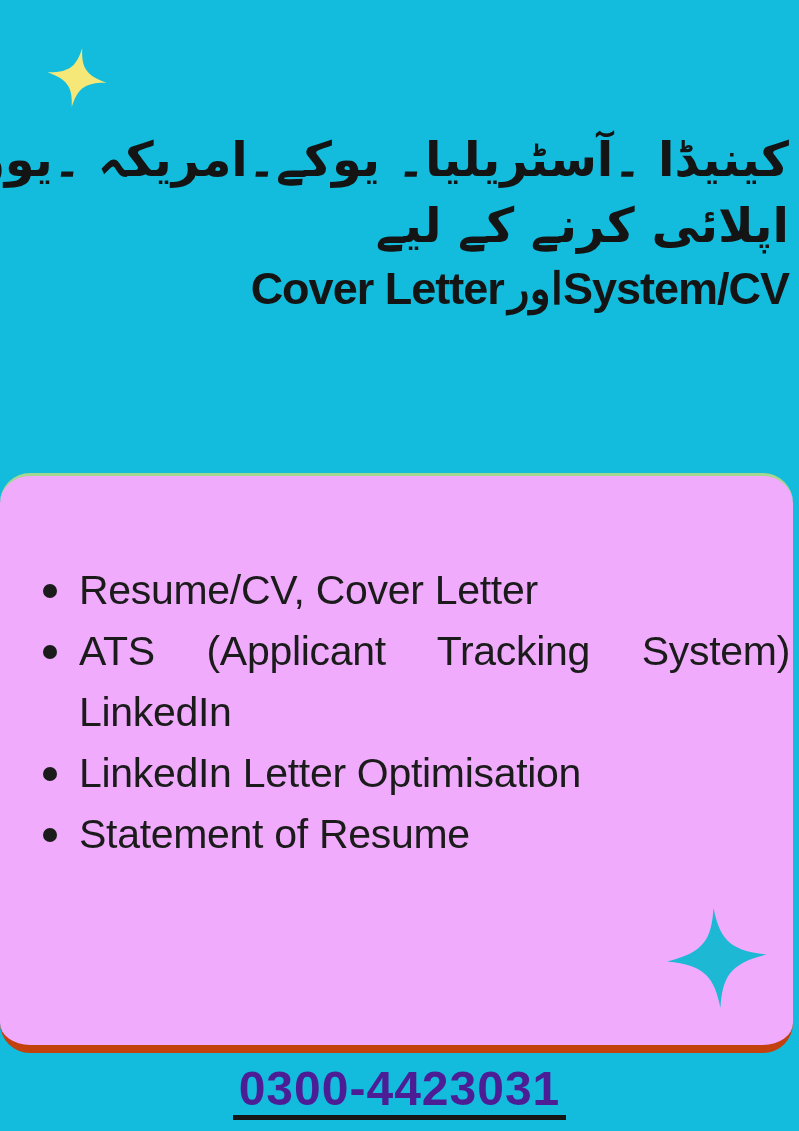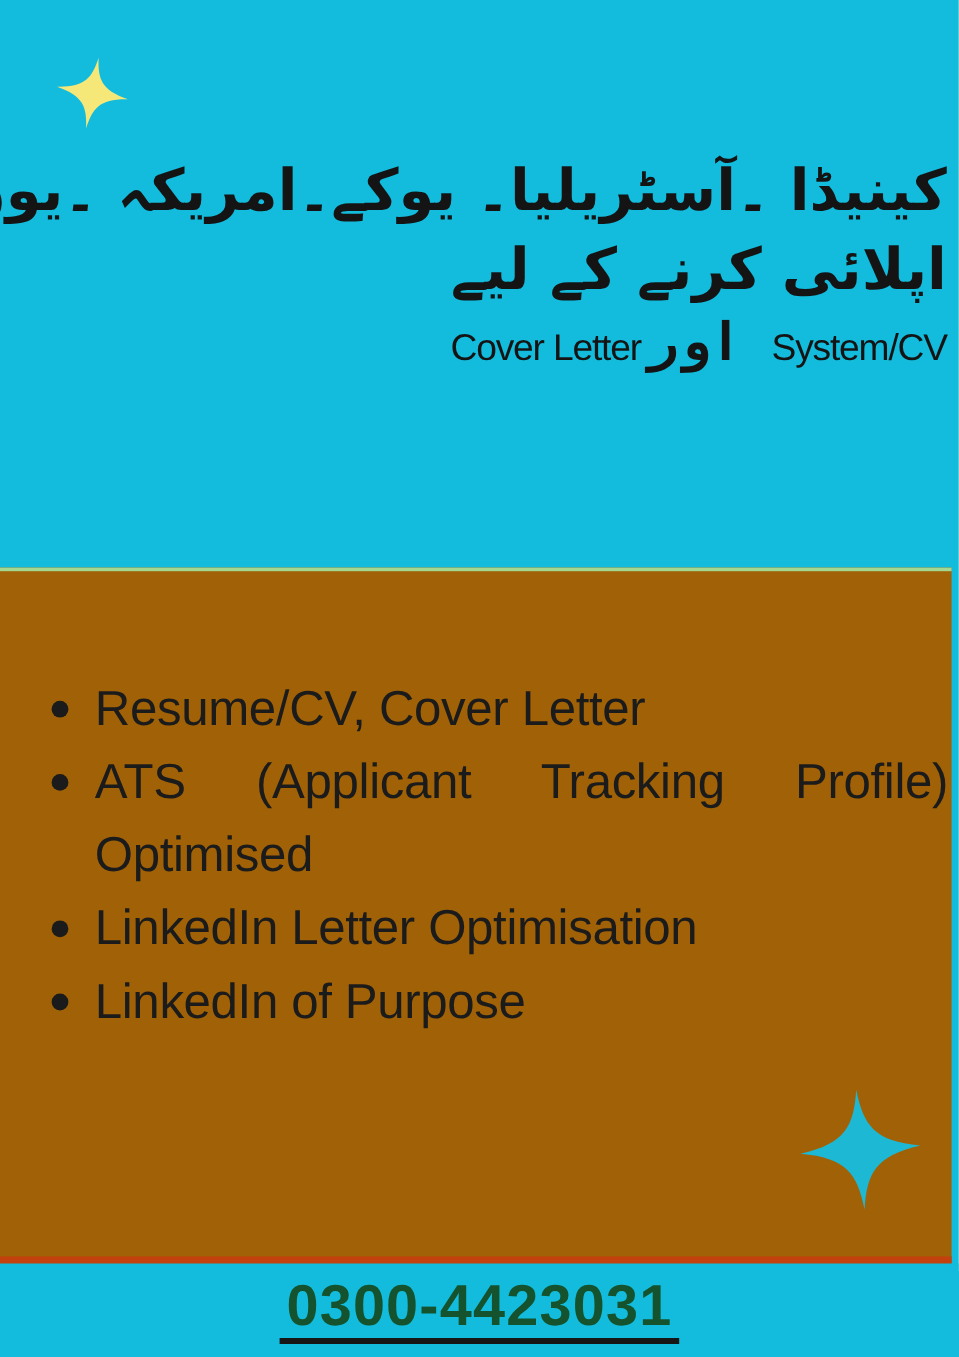--- a/index.html
+++ b/index.html
@@ -32,41 +32,41 @@
   .u-line {
     font-family: "DejaVu Sans", sans-serif;
     font-size: 48px;
     line-height: 66px;
     font-weight: 700;
     white-space: nowrap;
   }
   .mixed-line { line-height: 62px; white-space: nowrap; }
   .mixed-line .en {
     font-family: "Liberation Sans", sans-serif;
-    font-size: 31px;
-    font-weight: 400;
+    font-size: 45px;
+    font-weight: 700;
     letter-spacing: -1px;
-    margin-left: 25px;
   }
   .mixed-line .ur {
-    font-family: Liberation Mono, monospace;
+    font-family: Liberation Sans, sans-serif;
     font-size: 44px;
     font-weight: 700;
   }
   .u-line-4 { margin-right: 78px; }
 
   
   .panel {
     position: absolute;
     top: 473px; left: 0;
     width: 793px; height: 580px;
-    background: #a16207;           
+    background: #f0abfc;           
     border-top: 3px solid #a4d78f;
-    border-bottom: 6px solid #c2410c;
+    border-bottom: 8px solid #c2410c;
     box-sizing: border-box;
+    border-radius: 30px;
   }
   .features {
     position: absolute;
     top: 84px; left: 35px;
     width: 755px;
     margin: 0; padding: 0;
     list-style: none;
     font-size: 41px;
     line-height: 61px;
     color: #1b1b1b;
@@ -90,21 +90,21 @@
     width: 100%; height: 78px;
     background: #13bcdd;
     display: flex;
     align-items: center;
     justify-content: center;
   }
   .phone {
     font-family: "Liberation Sans", sans-serif;
     font-size: 48px;
     font-weight: 700;
-    color: #14532d;
+    color: #4c1d95;
     letter-spacing: 1px;
     border-bottom: 5px solid #161616;
     padding: 0 6px 1px 6px;
     line-height: 1.05;
   }
 </style>
 </head>
 <body>
 
 <div class="page">
@@ -117,23 +117,23 @@
 
   <div class="urdu-block" dir="rtl">
     <div class="u-line">کینیڈا ۔آسٹریلیا۔ یوکے۔امریکہ ۔یورپ</div>
     <div class="u-line">اپلائی کرنے کے لیے</div>
     <div class="mixed-line"><span class="en">System/CV</span><span class="ur">اور</span> <span class="en">Cover Letter</span></div>
   </div>
 
   <div class="panel">
     <ul class="features">
       <li>Resume/CV, Cover Letter</li>
-      <li class="justify">ATS (Applicant Tracking Profile) Optimised</li>
+      <li class="justify">ATS (Applicant Tracking System) LinkedIn</li>
       <li>LinkedIn Letter Optimisation</li>
-      <li>LinkedIn of Purpose</li>
+      <li>Statement of Resume</li>
     </ul>
   </div>
 
   <div class="sparkle sparkle-br">
     <svg viewBox="0 0 100 100" aria-hidden="true">
       <path d="M50 0 C54 30 62 44 100 50 C62 56 54 70 50 100 C46 70 38 56 0 50 C38 44 46 30 50 0 Z"></path>
     </svg>
   </div>
 
   <div class="contact-bar">

